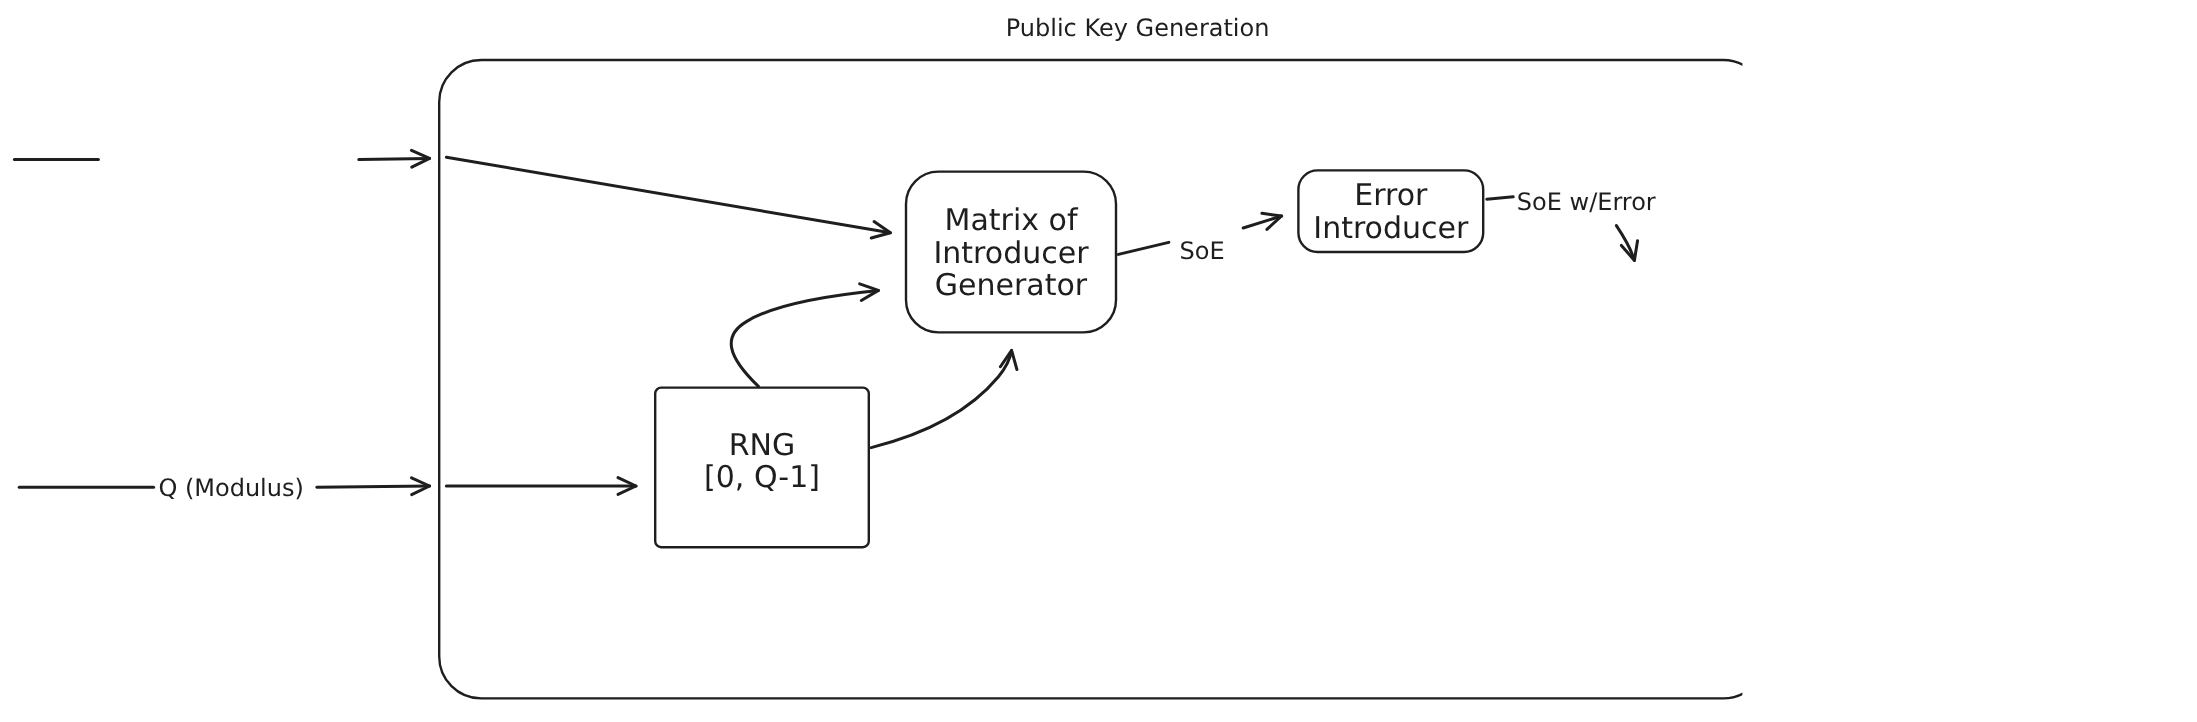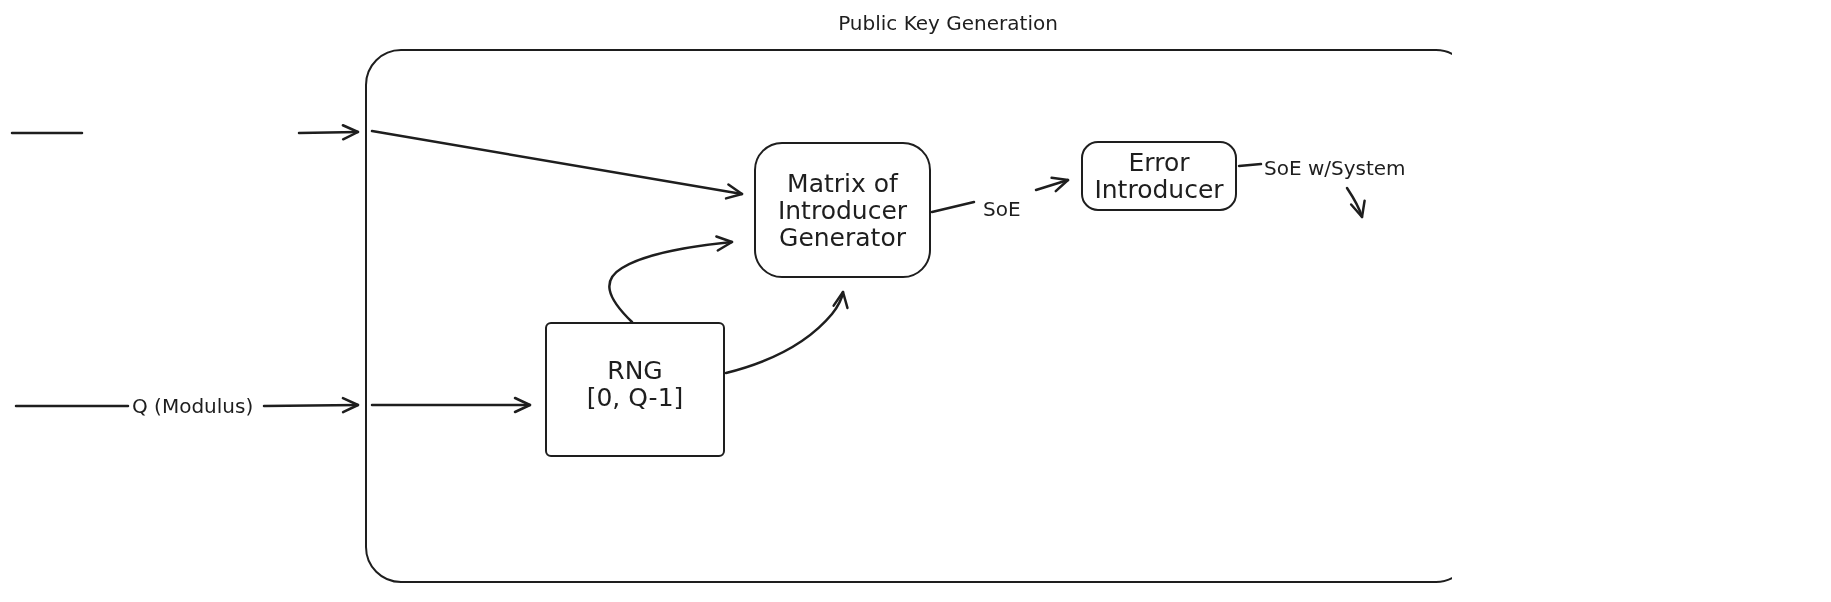--- a/index.html
+++ b/index.html
@@ -112,16 +112,16 @@
     <div>[0, Q-1]</div>
   </div>
 
   <div class="node node-error">
     <div>Error</div>
     <div>Introducer</div>
   </div>
 
 
   <div class="label lbl-soe">SoE</div>
-  <div class="label lbl-soe-errors">SoE w/System</div>
+  <div class="label lbl-soe-errors">SoE w/Error</div>
 
 
 </div>
 
 </body></html>

